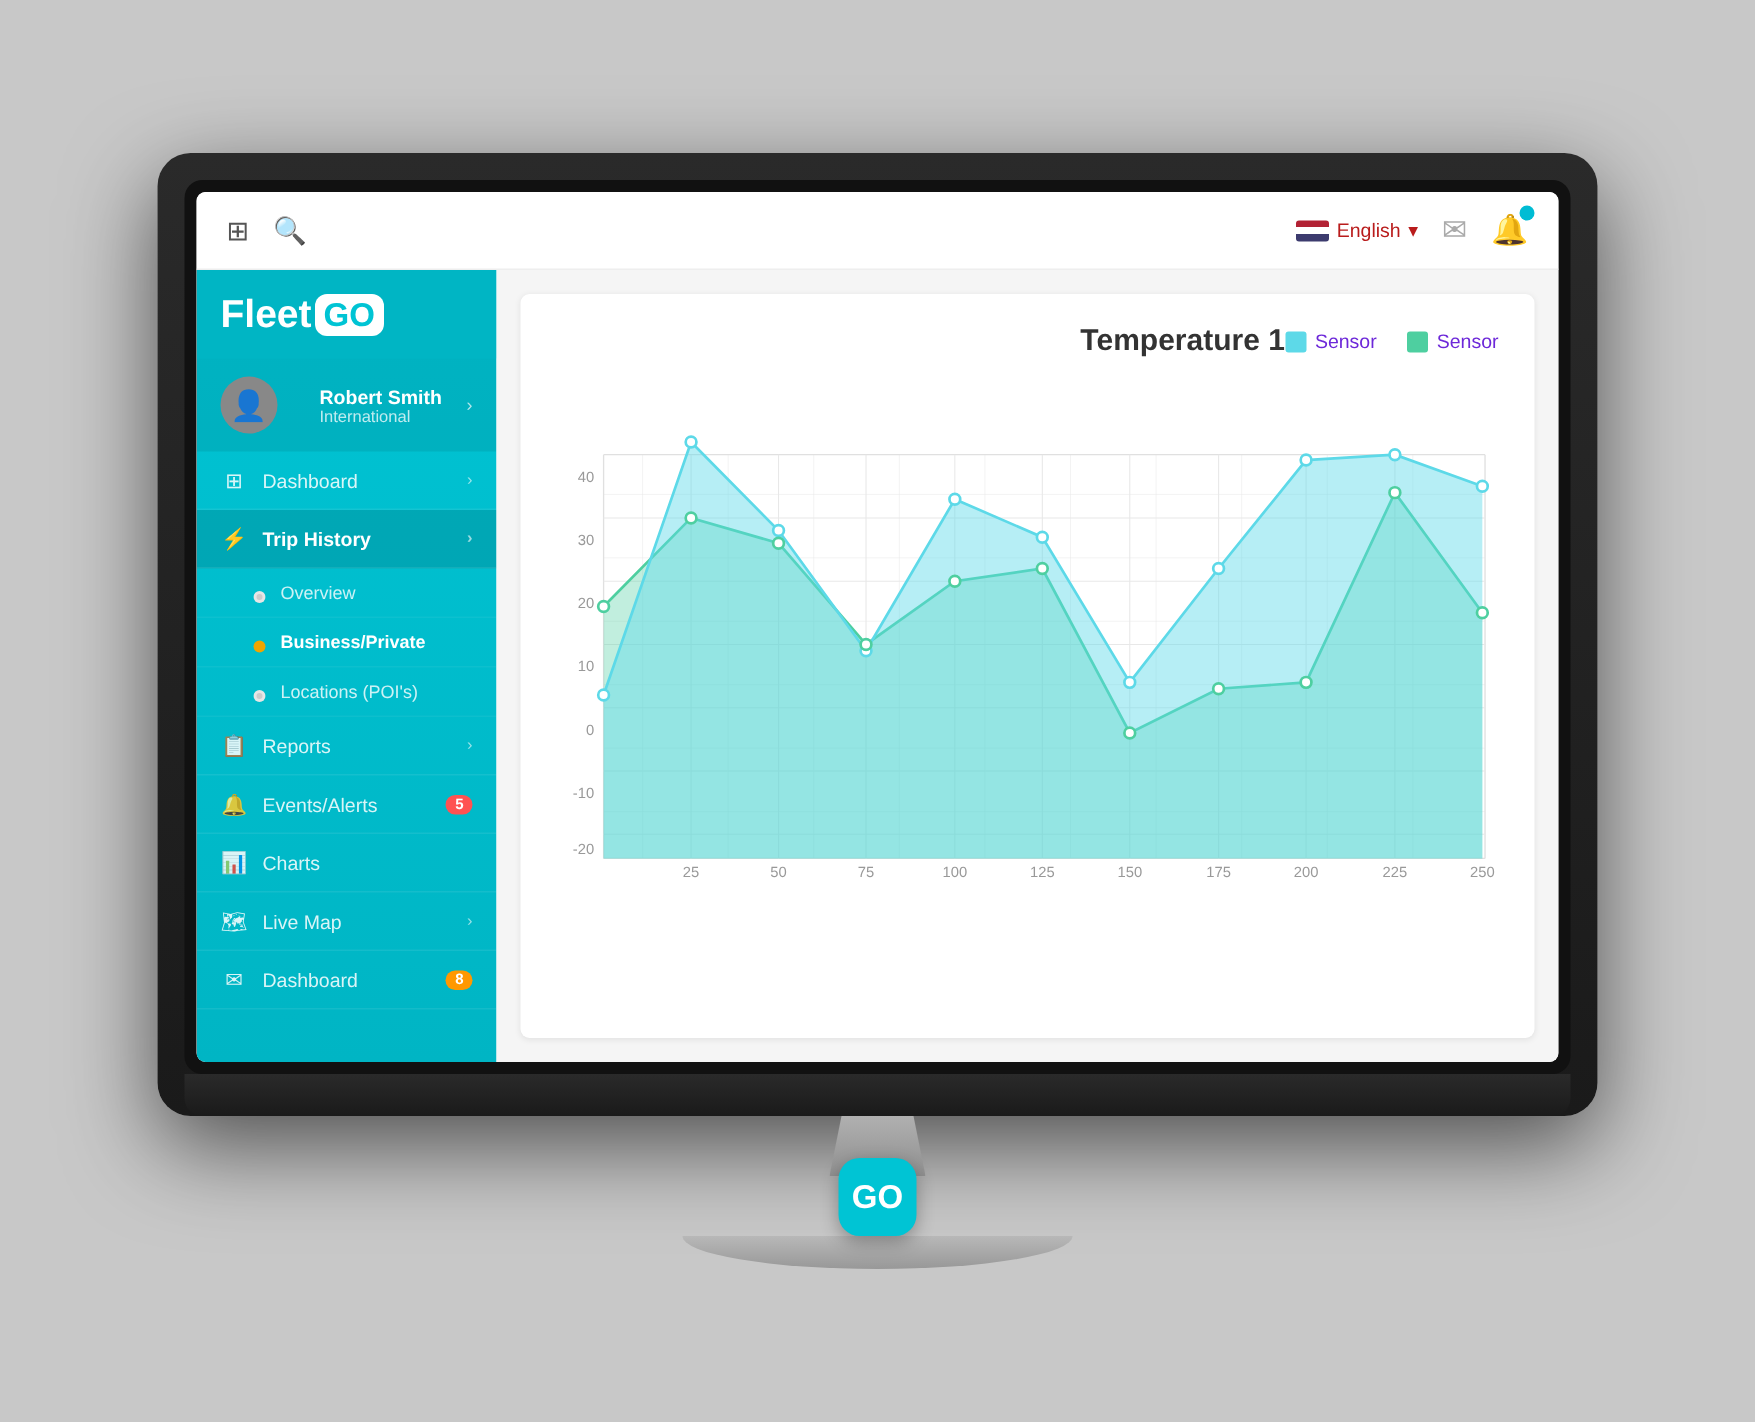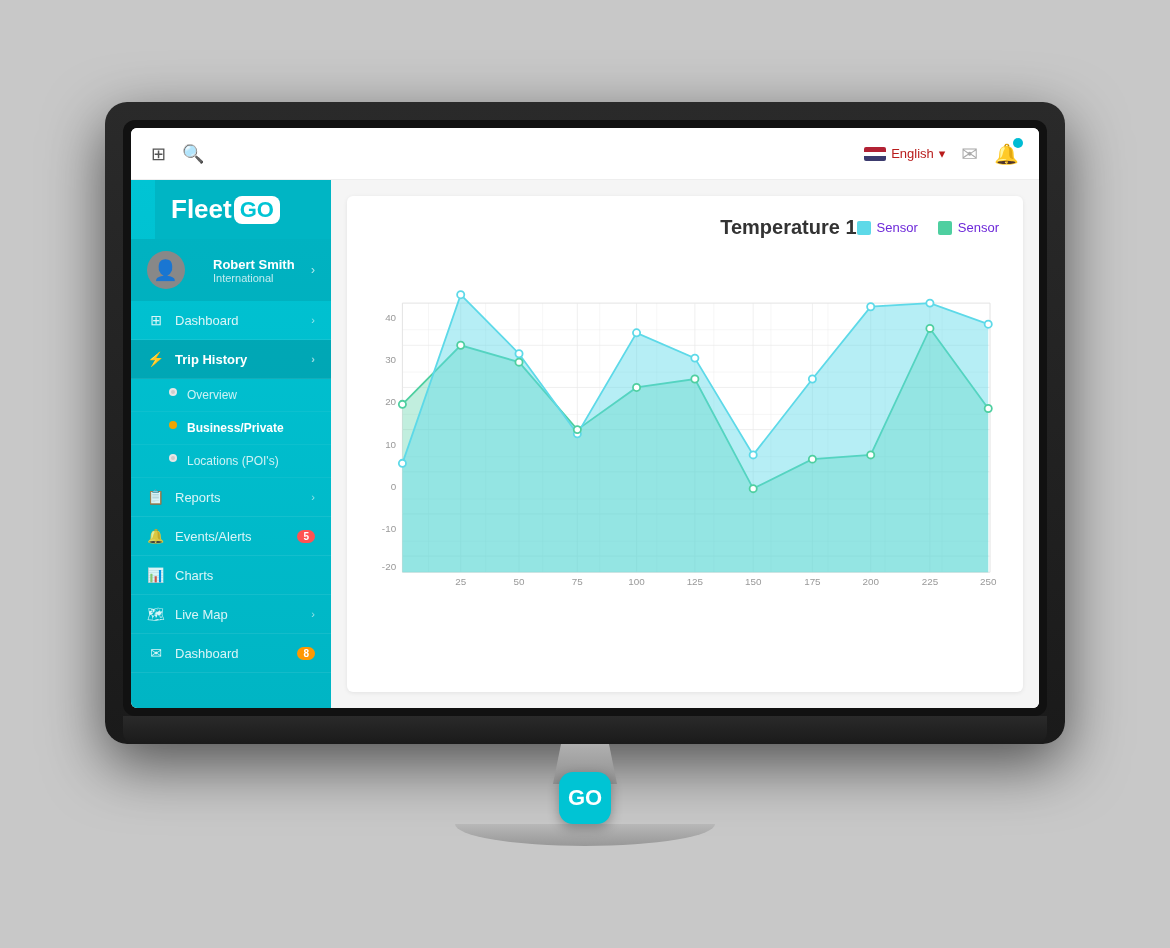--- a/index.html
+++ b/index.html
@@ -131,21 +131,20 @@
       background: linear-gradient(180deg, #00c4d4 0%, #00b5c4 100%);
       flex-shrink: 0;
       display: flex;
       flex-direction: column;
       overflow-y: auto;
     }
 
     .sidebar-logo {
       padding: 14px 16px;
       background: #00b5c4;
-      margin-left: 24px;
     }
 
     .logo-text {
       font-size: 26px;
       font-weight: 700;
       color: #fff;
       display: flex;
       align-items: center;
       gap: 0;
     }
@@ -243,21 +242,21 @@
       padding: 1px 6px;
       font-weight: 600;
     }
 
     .nav-badge-cyan {
       background: #ff9800;
     }
 
     .nav-sub-item {
       display: flex;
-      align-items: flex-start;
+      align-items: flex-end;
       padding: 9px 16px 9px 38px;
       cursor: pointer;
       color: rgba(255,255,255,0.8);
       font-size: 12px;
       border-bottom: 1px solid rgba(255,255,255,0.05);
     }
 
     .nav-sub-item.active-sub {
       color: #fff;
       font-weight: 600;

